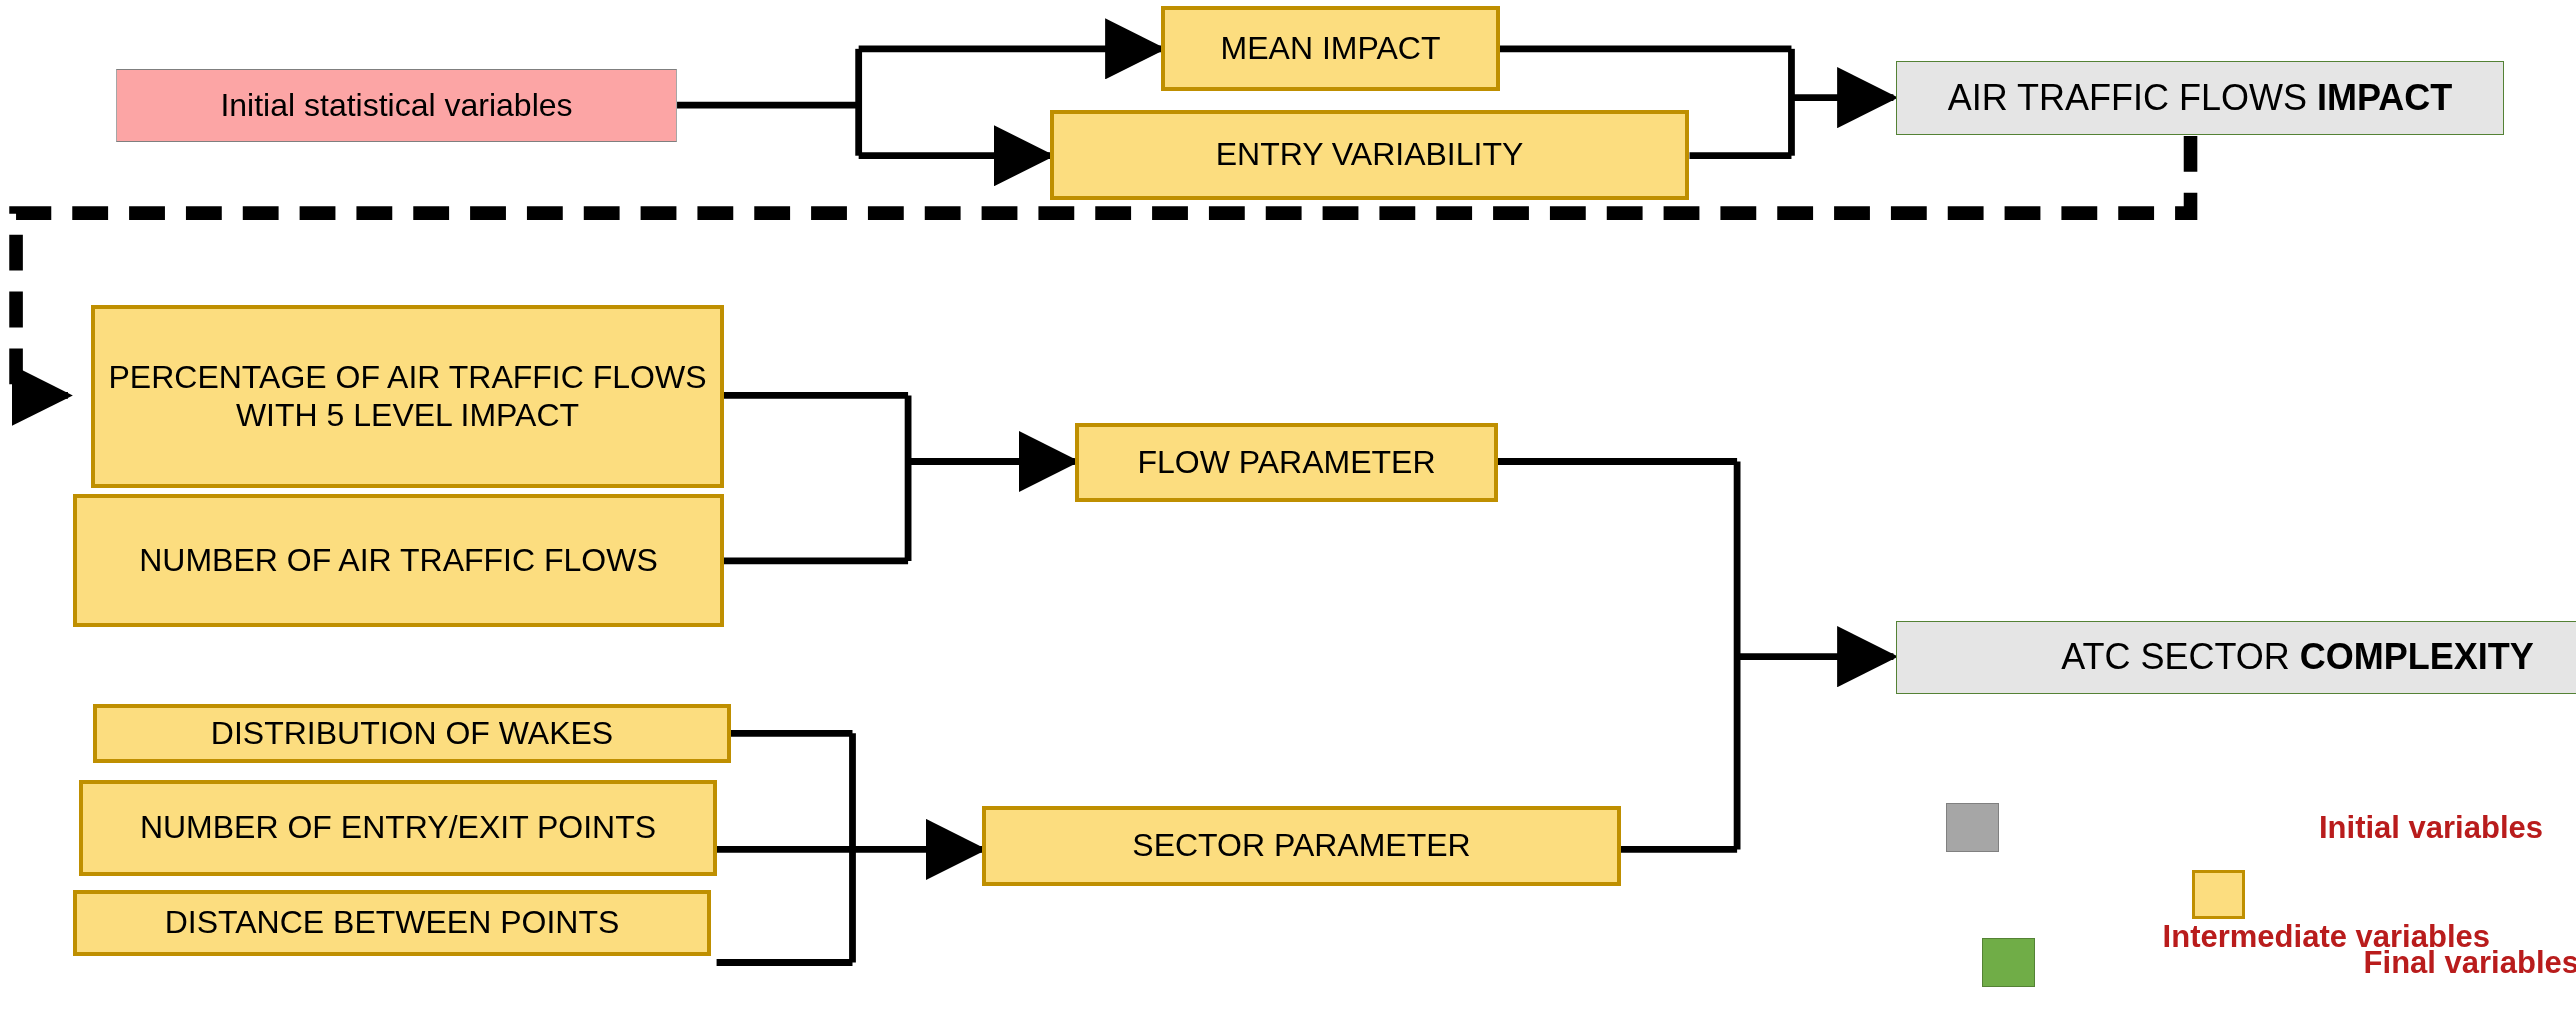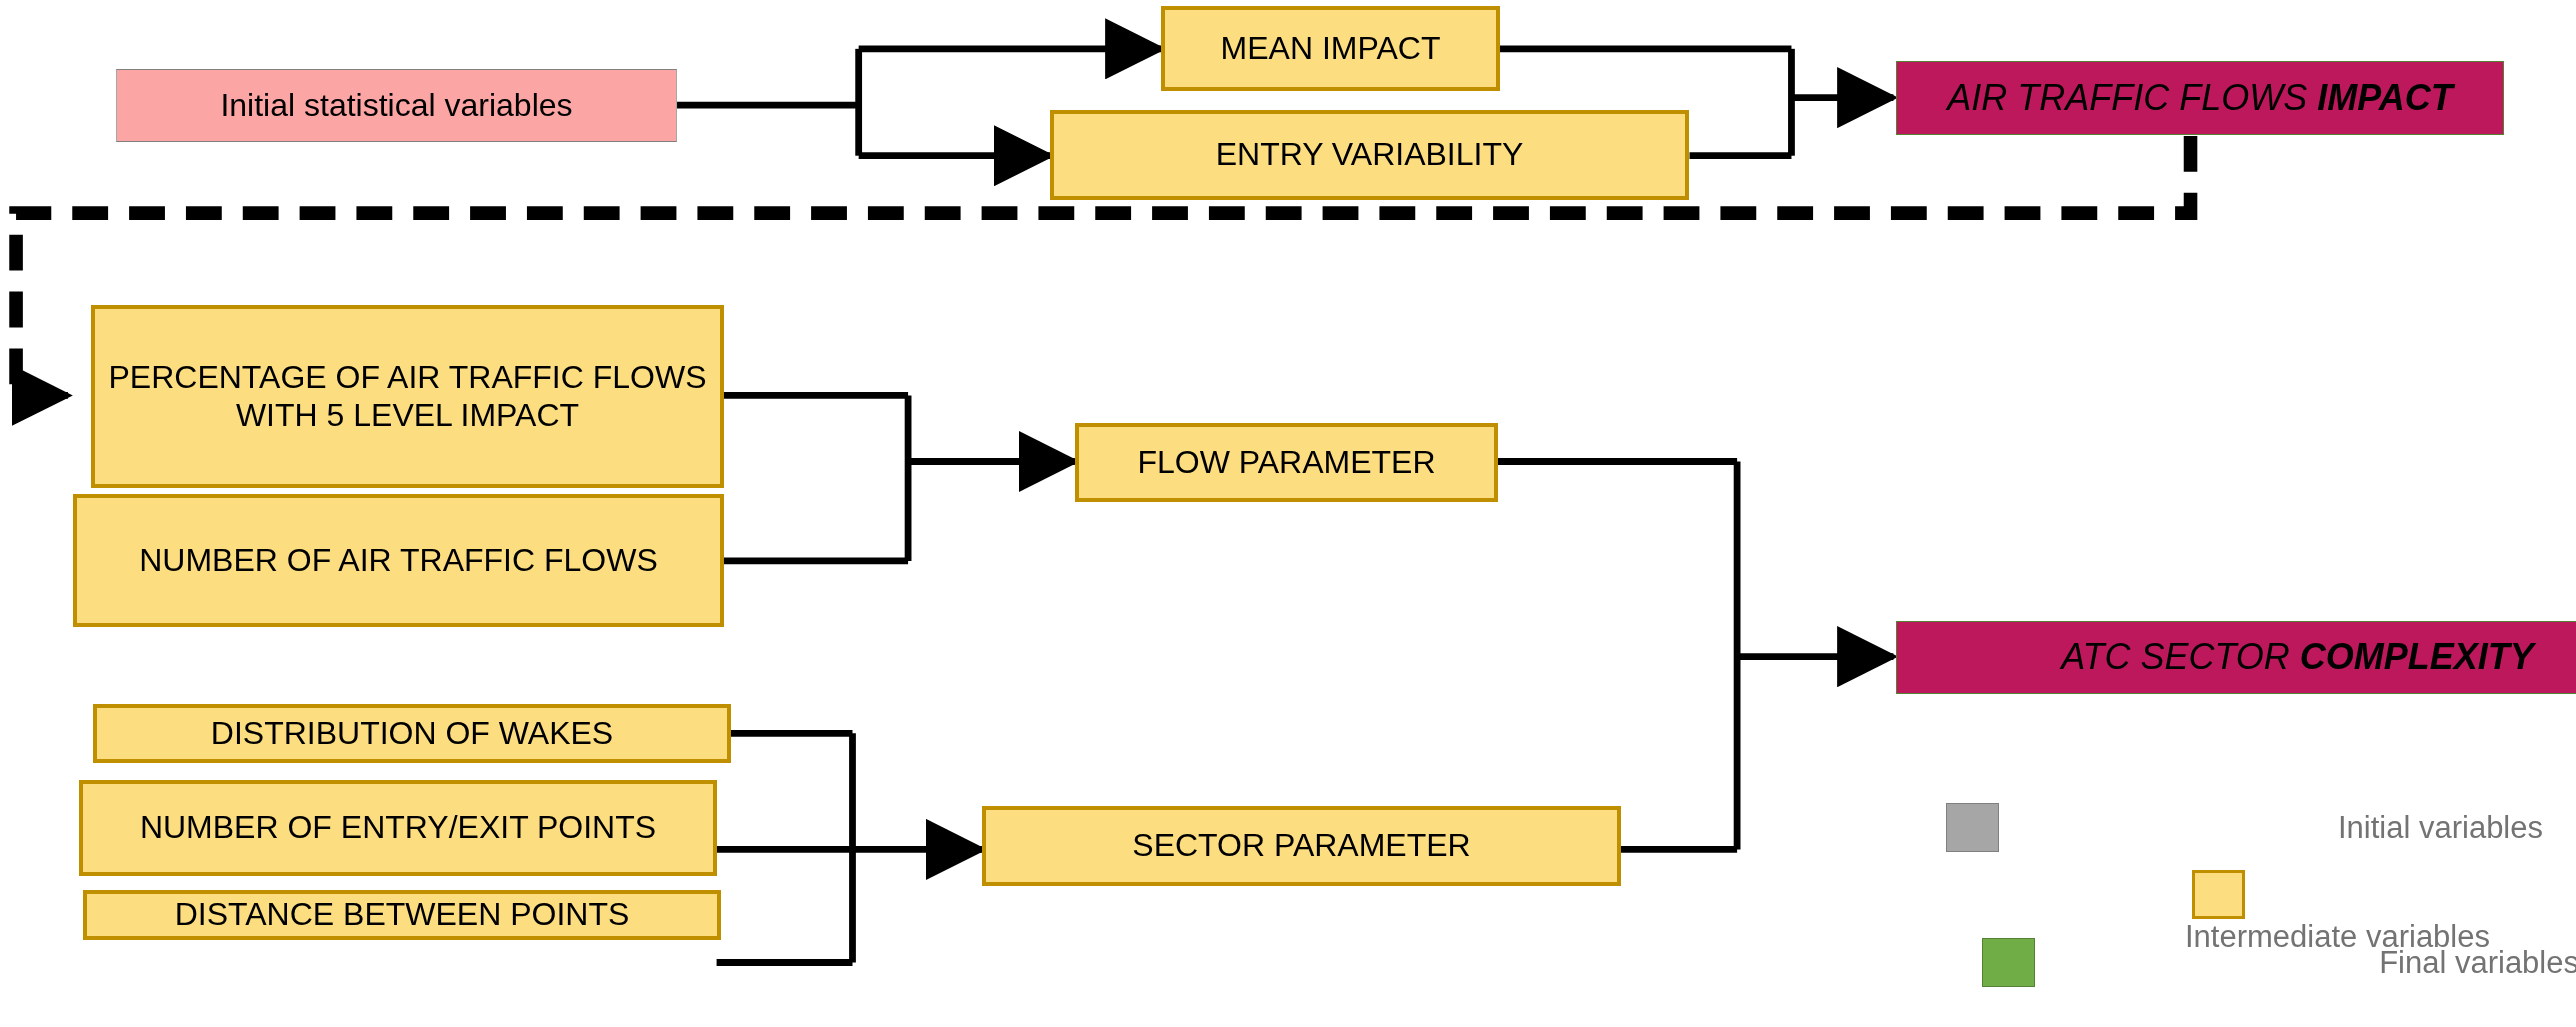--- a/index.html
+++ b/index.html
@@ -50,25 +50,24 @@
     font-size: 32px;
     font-weight: 400;
   }
   .node.inter {
     background: #fcdd7f;
     border: 4.3px solid #bf8f00;
     font-size: 32px;
     font-weight: 400;
   }
   .node.final {
-    background: #be185d;
+    background: #e5e5e5;
     border: 1.9px solid #548235;
     font-size: 36px;
     font-weight: 400;
-    font-style: italic;
   }
   .node.final b { font-weight: 700; }
   .legend {
     position: absolute;
     z-index: 3;
   }
   .legend-row {
     position: absolute;
     display: flex;
     align-items: center;
@@ -77,22 +76,22 @@
     width: 53px;
     height: 49px;
     box-sizing: border-box;
     flex: 0 0 auto;
   }
   .swatch.gray   { background: #a6a6a6; border: 1.9px solid #808080; }
   .swatch.yellow { background: #fcdd7f; border: 3.1px solid #bf8f00; }
   .swatch.green  { background: #70ad47; border: 1.9px solid #548235; }
   .legend-text {
     font-size: 31px;
-    font-weight: 400;
-    color: #737373;
+    font-weight: 700;
+    color: #b91c1c;
     white-space: nowrap;
     text-align: right;
     width: 544px;
   }
 </style>
 </head>
 <body>
 
 <div id="stage">
 
@@ -176,21 +175,21 @@
   </div>
 
   <div class="node inter" style="left:93px; top:704px; width:638px; height:59px;align-items:center;">
     <span class="lbl">DISTRIBUTION OF WAKES</span>
   </div>
 
   <div class="node inter" style="left:79px; top:780px; width:638px; height:96px;">
     <span class="lbl">NUMBER OF ENTRY/EXIT POINTS</span>
   </div>
 
-  <div class="node inter" style="left:83px; top:890px; width:638px; height:50px;">
+  <div class="node inter" style="left:73px; top:890px; width:638px; height:66px;">
     <span class="lbl">DISTANCE BETWEEN POINTS</span>
   </div>
 
   <div class="node inter" style="left:982px; top:806px; width:639px; height:80px;">
     <span class="lbl">SECTOR PARAMETER</span>
   </div>
 
   <div class="node final" style="left:1896px; top:621px; width:803px; height:73px;">
     <span class="lbl"><span>ATC SECTOR </span><b>COMPLEXITY</b></span>
   </div>

